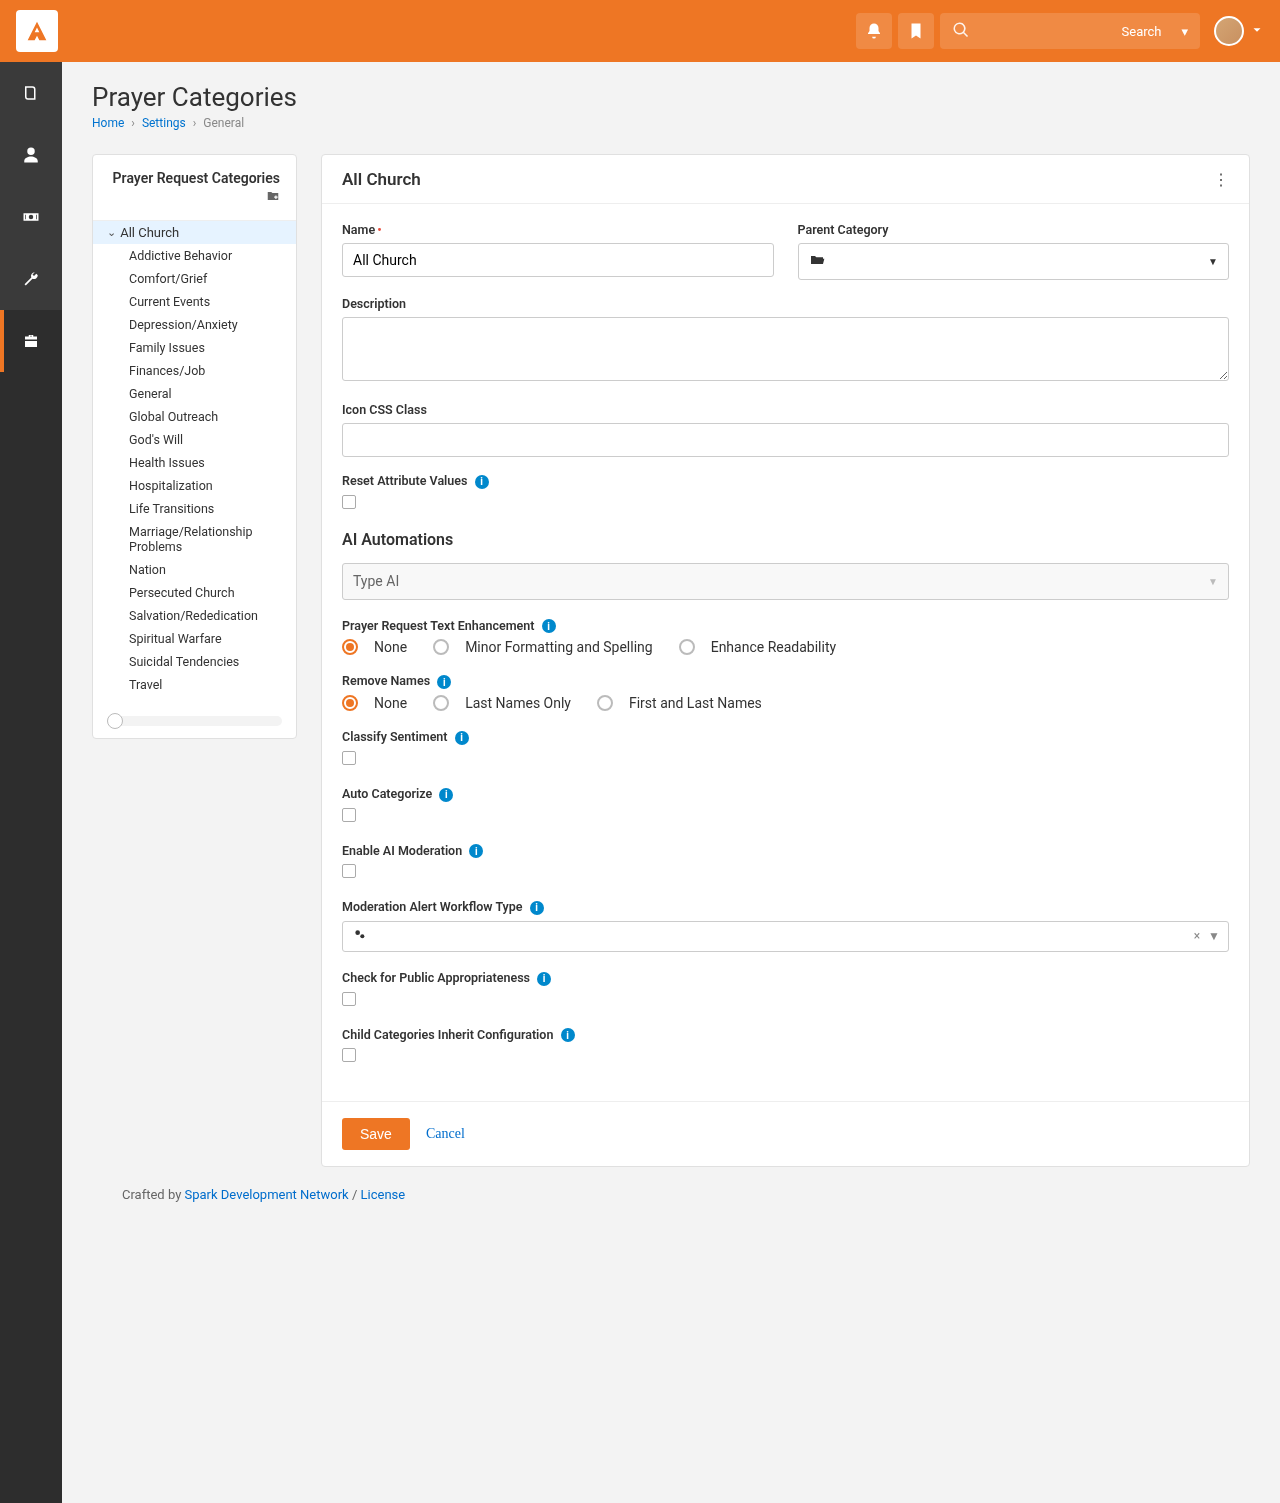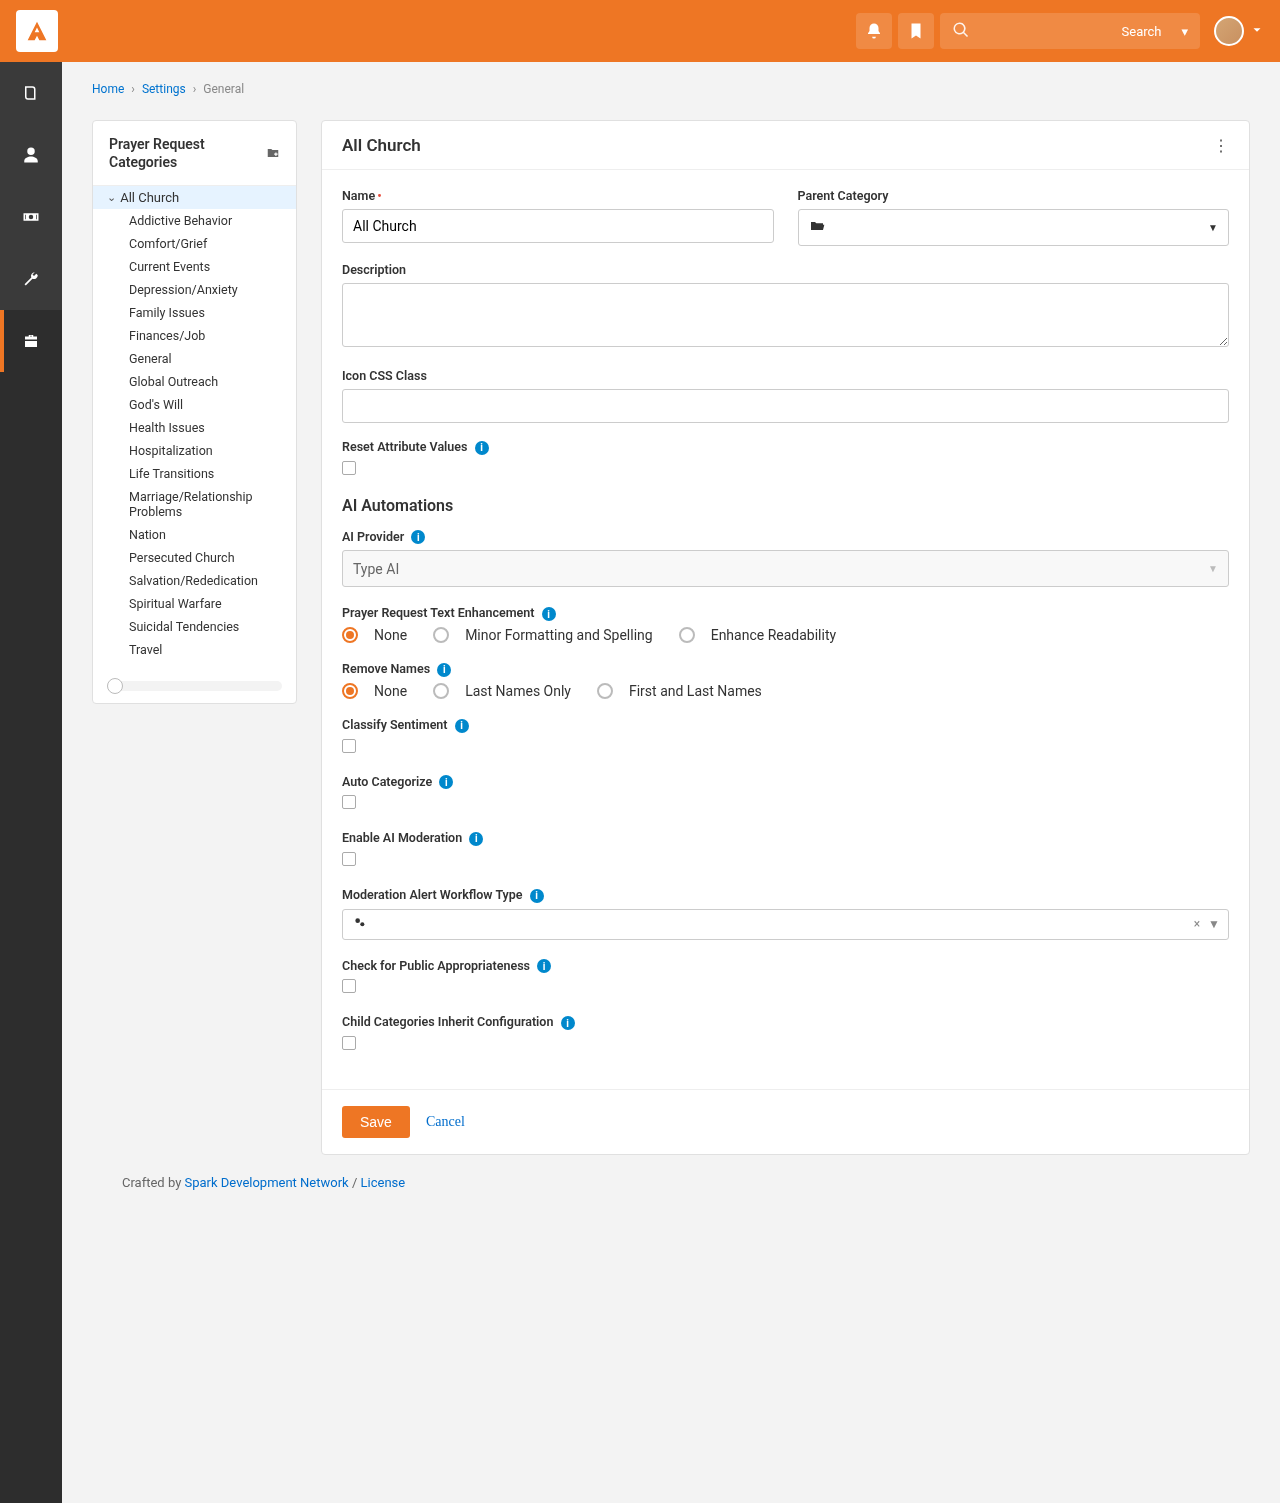--- a/index.html
+++ b/index.html
@@ -23,21 +23,21 @@
 .leftnav .rest { flex:1; background:#2d2d2d; }
 
 .main { flex:1; padding: 20px 30px 30px; }
 .page-title { font-size: 26px; font-weight: 400; color:#333; margin-bottom:4px; }
 .breadcrumb { font-size:12px; color:#888; margin-bottom: 24px; }
 .breadcrumb a { color:#0073cf; text-decoration:none; }
 .breadcrumb .sep { margin: 0 4px; color:#888; }
 
 .cols { display:flex; gap: 24px; align-items:flex-start; }
 .sidepanel { width: 205px; background:#fff; border:1px solid #e0e0e0; border-radius:4px; }
-.sidepanel-header { padding: 14px 16px; display:flex; justify-content:space-between; align-items:center; border-bottom:1px solid #eee; }
+.sidepanel-header { padding: 14px 16px; display:flex; justify-content:space-between; align-items:flex-end; border-bottom:1px solid #eee;flex-direction:column; }
 .sidepanel-title { font-weight:600; font-size:14px; line-height:1.3; }
 .folder-icon { color:#888; font-size:13px; margin-top:2px; }
 .tree { padding: 0 0 8px; }
 .tree-item { padding: 4px 14px; font-size: 13px; cursor:pointer; display:flex; align-items:center; }
 .tree-item.root { background:#e6f3ff; }
 .tree-item.root .caret { margin-right:4px; font-size:11px; color:#555; }
 .tree-item.child { padding-left: 36px; font-size:12.5px; color:#333; }
 .tree-scroll { padding: 12px 14px; }
 .scroll-track { height:10px; background:#f3f3f3; border-radius:5px; position:relative; }
 .scroll-thumb { position:absolute; left:0; width:16px; height:16px; background:#fff; border:1px solid #bbb; border-radius:50%; top:-3px; }
@@ -146,20 +146,21 @@
     </div>
     <div class="navitem active">
       <svg class="icon" viewBox="0 0 24 24">
           <path d="M9 4h6v2h5v4H4V6h5V4zm-5 8h16v8H4v-8zm7-6h2V5h-2v1z"></path>
         </svg>
     </div>
     <div class="rest"></div>
   </div>
 
   <div class="main">
+    <h1 class="page-title">Prayer Categories</h1>
     <div class="breadcrumb">
       <a href="#">Home</a>
       <span class="sep">›</span>
       <a href="#">Settings</a>
       <span class="sep">›</span>
       <span>General</span>
     </div>
 
     <div class="cols">
       <div class="sidepanel">
@@ -240,21 +241,20 @@
             </div>
           </div>
           <div class="field">
             <label><span>Reset Attribute Values</span> <span class="info-icon">i</span></label>
             <span class="checkbox"></span>
           </div>
 
           <div class="section-title">AI Automations</div>
 
           <div class="field">
-            <label><span>AI Provider</span> <span class="info-icon">i</span></label>
             <div class="picker select-disabled">
               <span>Type AI</span>
               <span class="pcaret" style="color:#bbb">▼</span>
             </div>
           </div>
 
           <div class="field">
             <label><span>Prayer Request Text Enhancement</span> <span class="info-icon">i</span></label>
             <div class="radio-group" id="text-enh-group">
                 <div class="radio checked">

